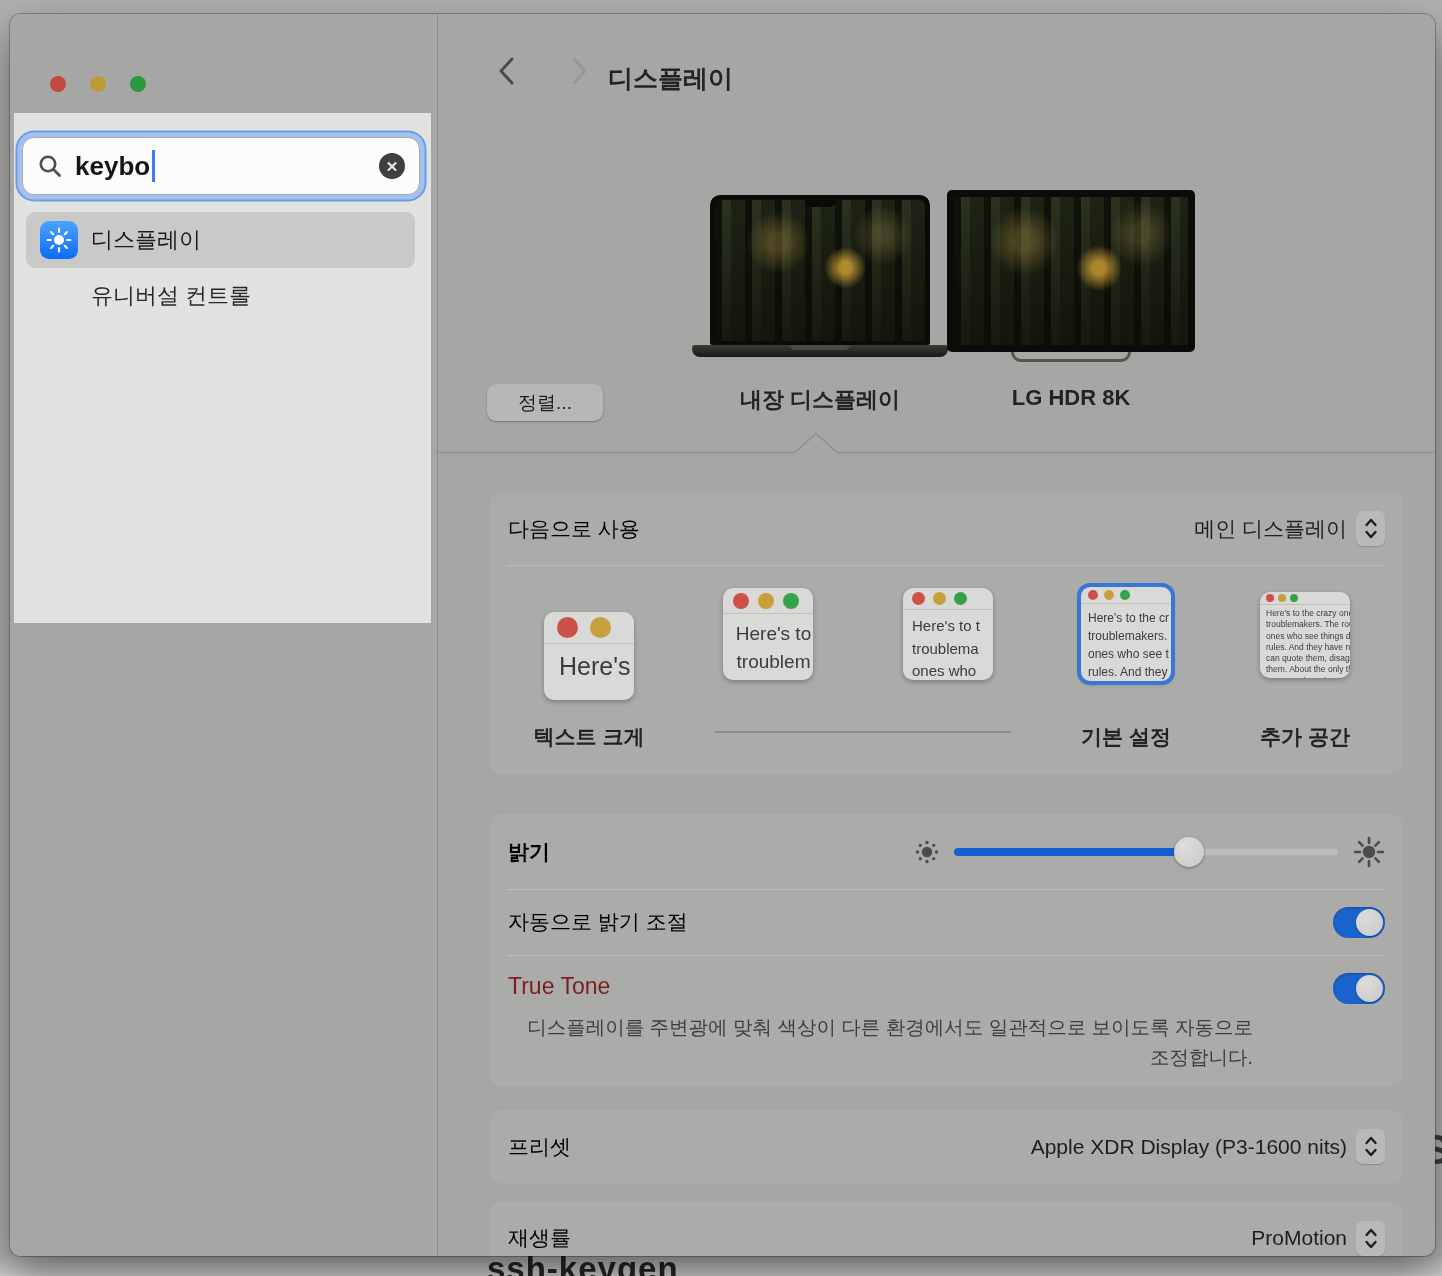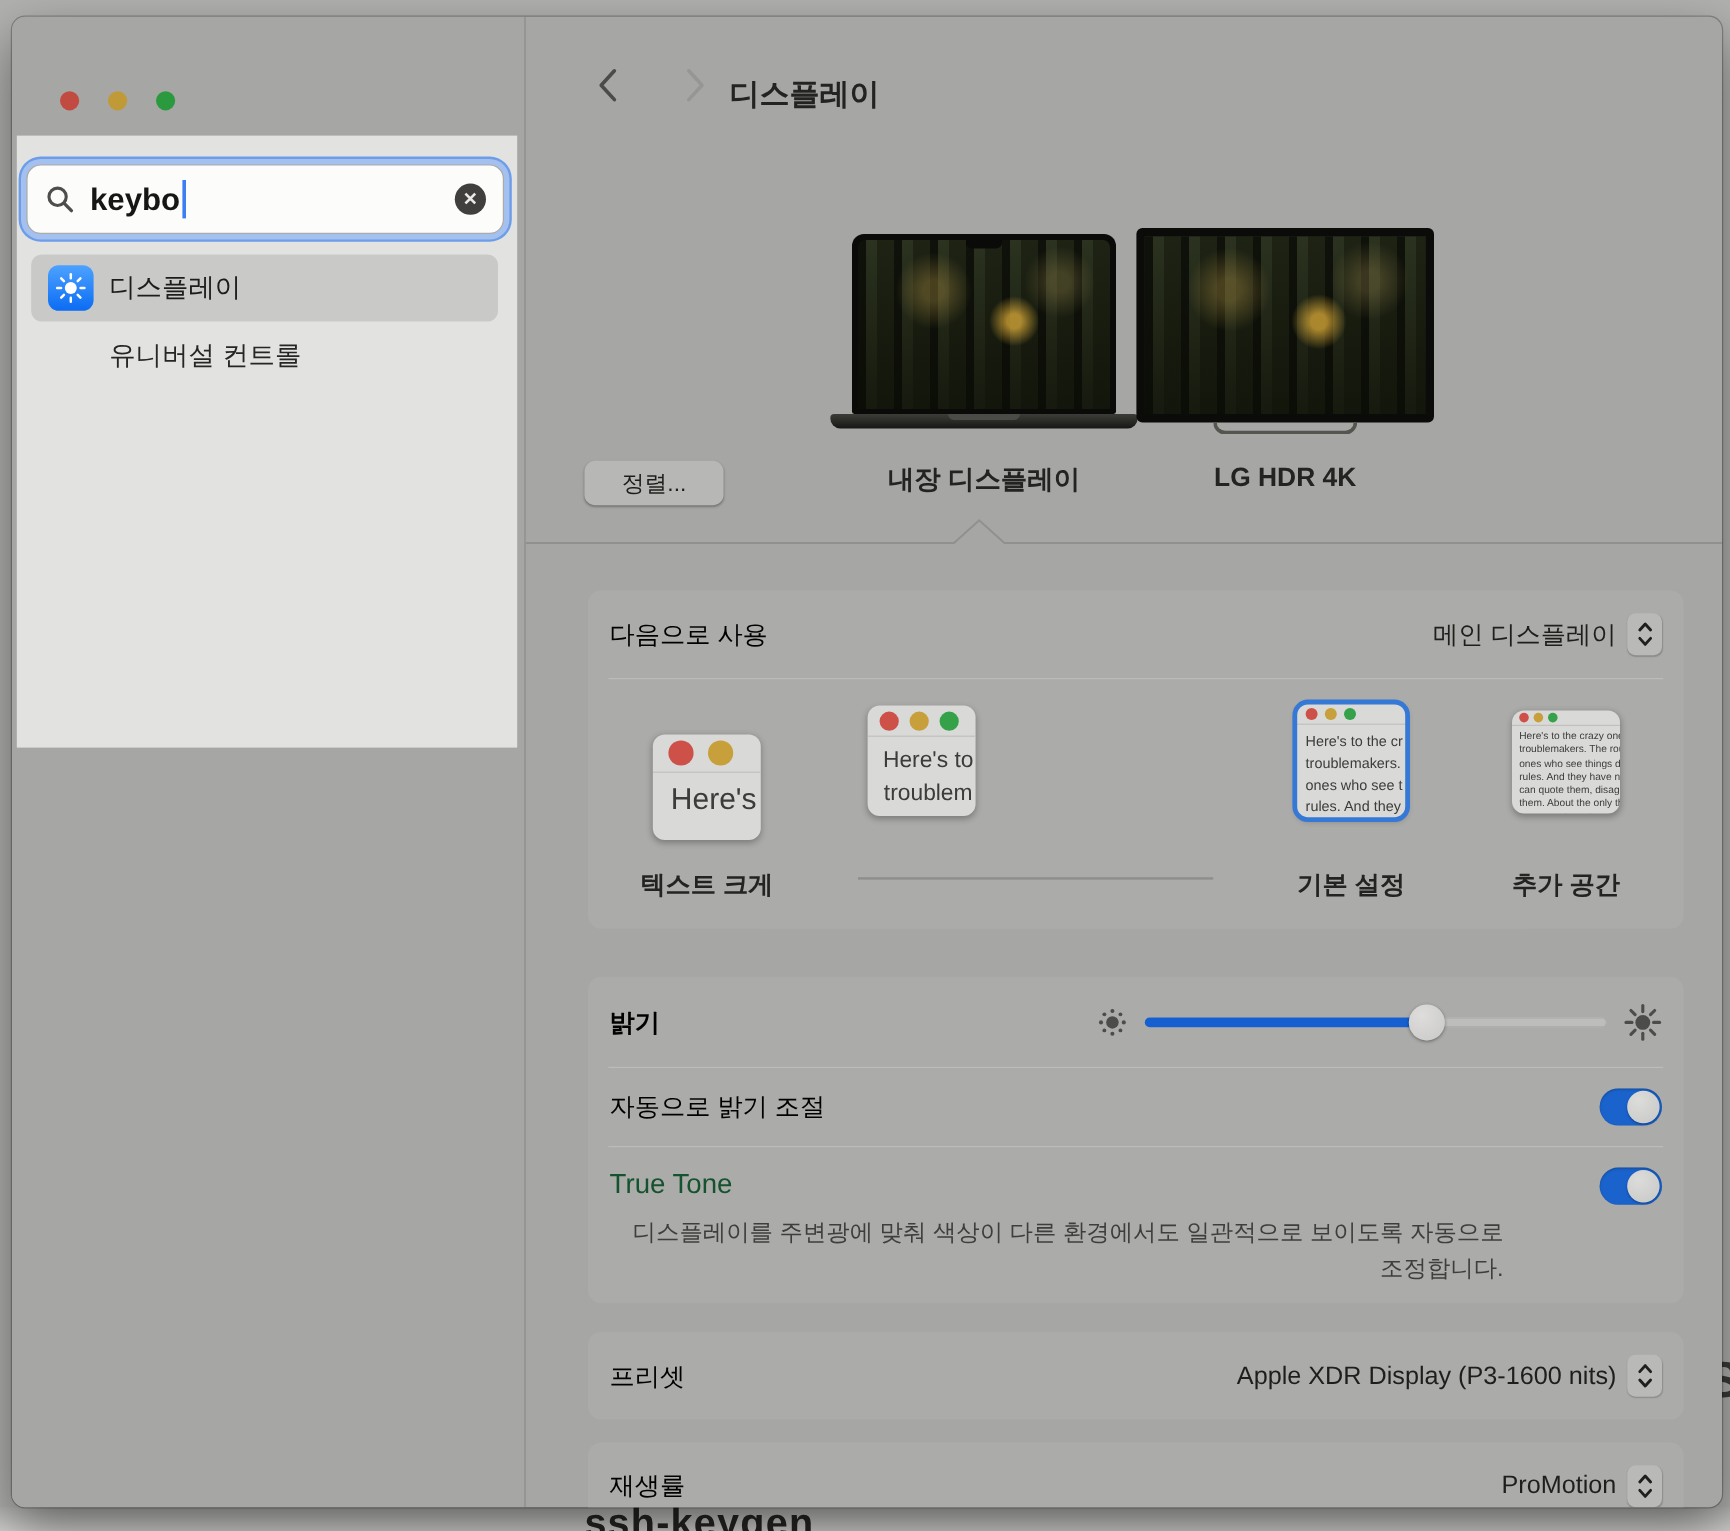--- a/index.html
+++ b/index.html
@@ -134,21 +134,21 @@
     box-shadow:0 1px 3px rgba(0,0,0,.4); }
 
   
   .toggle { position:relative; width:52px; height:31px; border-radius:16px; background:#1a63cd; margin-left:auto;
     box-shadow:inset 0 1px 2px rgba(0,0,0,.25); }
   .toggle-knob { position:absolute; right:2px; top:2px; width:27px; height:27px; border-radius:50%;
     background:radial-gradient(circle at 35% 30%, #dcdcda, #c7c7c5); box-shadow:0 1px 2px rgba(0,0,0,.35); }
 
   .tt-block { position:relative; padding:18px 18px 0 18px; }
   .tt-head { display:flex; align-items:flex-start; }
-  .tt-title { font-size:23px; font-weight:500; color:#14532d; }
+  .tt-title { font-size:23px; font-weight:500; color:#7f1d1d; }
   .tt-desc { margin-top:8px; width:745px; font-size:19.5px; line-height:1.55; color:#3e3e3c;text-align:right; }
 
   svg { display:block; }
 </style>
 </head>
 <body>
 
 <div id="screen">
 
   <div class="bottom-strip"></div>
@@ -217,21 +217,21 @@
         </div>
         <div class="laptop-base"></div>
       </div>
       <div class="monitor">
         <div class="monitor-frame">
             <div class="forest forest-fill"></div>
           </div>
         <div class="monitor-stand"></div>
       </div>
       <div class="display-label dl-1">내장 디스플레이</div>
-      <div class="display-label dl-2">LG HDR 4K</div>
+      <div class="display-label dl-2">LG HDR 8K</div>
 
       <div class="arrange-btn">정렬...</div>
 
       <svg class="tab-divider" viewBox="0 0 997 24">
         <path d="M0 21.5 L357 21.5 L378 2.5 L399 21.5 L997 21.5" fill="none" stroke="#90908e" stroke-width="1.6"></path>
       </svg>
 
       <div class="card" id="card-useas">
         <div class="card-row">
           <span class="row-label">다음으로 사용</span>
@@ -262,20 +262,32 @@
               <span class="mini-dot d-red" style="width:16px;height:16px;"></span>
               <span class="mini-dot d-yel" style="width:16px;height:16px;"></span>
               <span class="mini-dot d-grn" style="width:16px;height:16px;"></span>
             </div>
             <div class="mini-text" style="font-size:19px; line-height:1.45; padding:6px 0 0 11px;">
               <div>Here's to</div>
               <div>troublem</div>
             </div>
           </div>
 
+          <div class="mini" style="left:413px; top:22px; width:90px; height:92px;">
+            <div class="mini-bar" style="height:22px; padding-left:9px; gap:8px;">
+              <span class="mini-dot d-red" style="width:13px;height:13px;"></span>
+              <span class="mini-dot d-yel" style="width:13px;height:13px;"></span>
+              <span class="mini-dot d-grn" style="width:13px;height:13px;"></span>
+            </div>
+            <div class="mini-text" style="font-size:15px; line-height:1.5; padding:5px 0 0 9px;">
+              <div>Here's to t</div>
+              <div>troublema</div>
+              <div>ones who</div>
+            </div>
+          </div>
 
           <div class="mini mini-sel" style="left:590px; top:20px; width:92px; height:96px;">
             <div class="mini-bar" style="height:18px; padding-left:8px; gap:6px;">
               <span class="mini-dot d-red" style="width:10px;height:10px;"></span>
               <span class="mini-dot d-yel" style="width:10px;height:10px;"></span>
               <span class="mini-dot d-grn" style="width:10px;height:10px;"></span>
             </div>
             <div class="mini-text" style="font-size:12px; line-height:1.5; padding:5px 0 0 8px;">
               <div>Here's to the cr</div>
               <div>troublemakers.</div>

